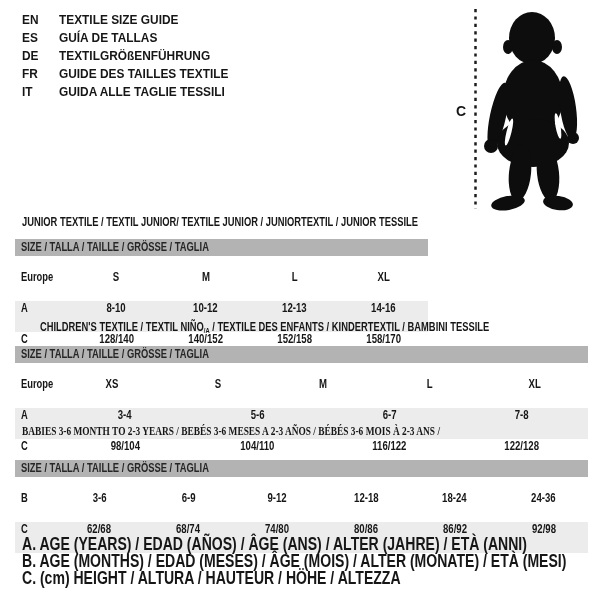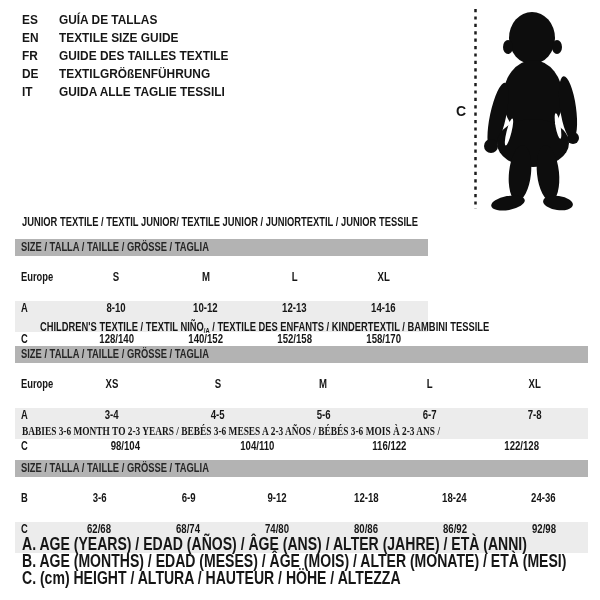--- a/index.html
+++ b/index.html
@@ -47,34 +47,34 @@
   
   .footnotes{position:absolute;left:22px;top:536px;font-weight:700;font-size:18px;line-height:17px;}
 </style>
 </head>
 <body>
 
 <div class="page">
 
   <div class="lang-block">
     <div class="lang-row">
+      <span class="lang-code"><span class="cx88">EN</span></span>
+      <span class="cx88">TEXTILE SIZE GUIDE</span>
+    </div>
+    <div class="lang-row">
       <span class="lang-code"><span class="cx88">ES</span></span>
       <span class="cx88">GUÍA DE TALLAS</span>
     </div>
     <div class="lang-row">
-      <span class="lang-code"><span class="cx88">EN</span></span>
-      <span class="cx88">TEXTILE SIZE GUIDE</span>
+      <span class="lang-code"><span class="cx88">DE</span></span>
+      <span class="cx88">TEXTILGRÖßENFÜHRUNG</span>
     </div>
     <div class="lang-row">
       <span class="lang-code"><span class="cx88">FR</span></span>
       <span class="cx88">GUIDE DES TAILLES TEXTILE</span>
-    </div>
-    <div class="lang-row">
-      <span class="lang-code"><span class="cx88">DE</span></span>
-      <span class="cx88">TEXTILGRÖßENFÜHRUNG</span>
     </div>
     <div class="lang-row">
       <span class="lang-code"><span class="cx88">IT</span></span>
       <span class="cx88">GUIDA ALLE TAGLIE TESSILI</span>
     </div>
   </div>
 
   <svg class="ruler-svg" width="6" height="202" viewBox="0 0 6 202">
     <line x1="2.5" y1="1" x2="2.5" y2="201" stroke="#1c1c1c" stroke-width="2.5" stroke-dasharray="3.2 4.2"></line>
   </svg>
@@ -150,21 +150,20 @@
       <span class="lab"><span class="cx">Europe</span></span>
       <span class="cell"><span class="cxc">XS</span></span>
       <span class="cell"><span class="cxc">S</span></span>
       <span class="cell"><span class="cxc">M</span></span>
       <span class="cell"><span class="cxc">L</span></span>
       <span class="cell"><span class="cxc">XL</span></span>
     </div>
     <div class="trow shade">
       <span class="lab"><span class="cx">A</span></span>
       <span class="cell"><span class="cxc">3-4</span></span>
-      <span class="cell"><span class="cxc">4-5</span></span>
       <span class="cell"><span class="cxc">5-6</span></span>
       <span class="cell"><span class="cxc">6-7</span></span>
       <span class="cell"><span class="cxc">7-8</span></span>
     </div>
     <div class="trow">
       <span class="lab"><span class="cx">C</span></span>
       <span class="cell"><span class="cxc">98/104</span></span>
       <span class="cell"><span class="cxc">104/110</span></span>
       <span class="cell"><span class="cxc">116/122</span></span>
       <span class="cell"><span class="cxc">122/128</span></span>

